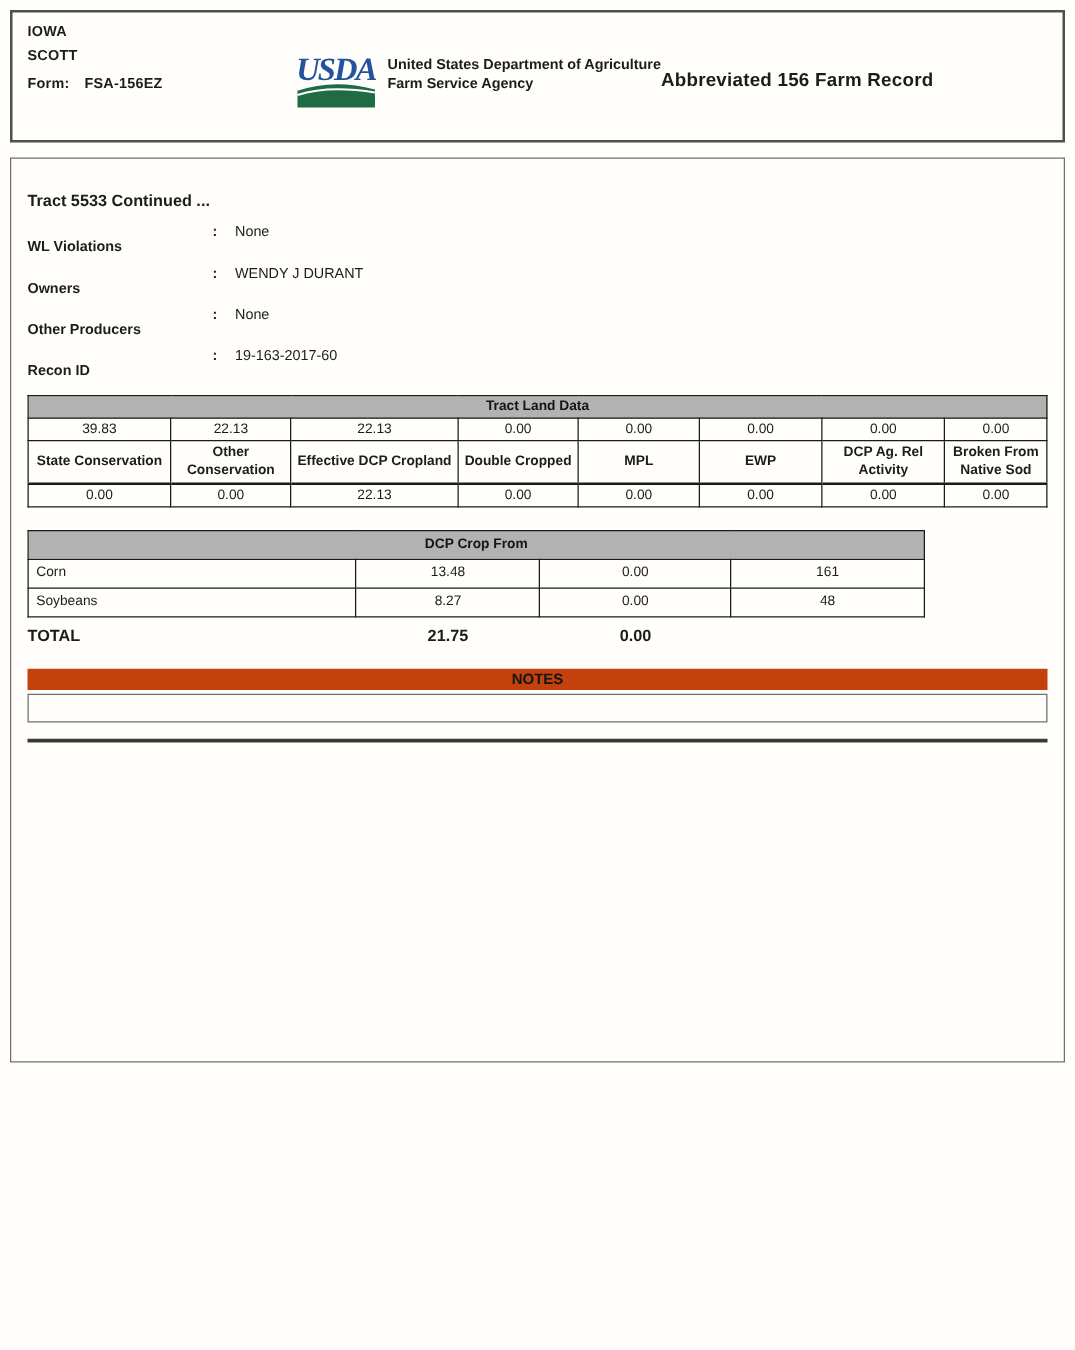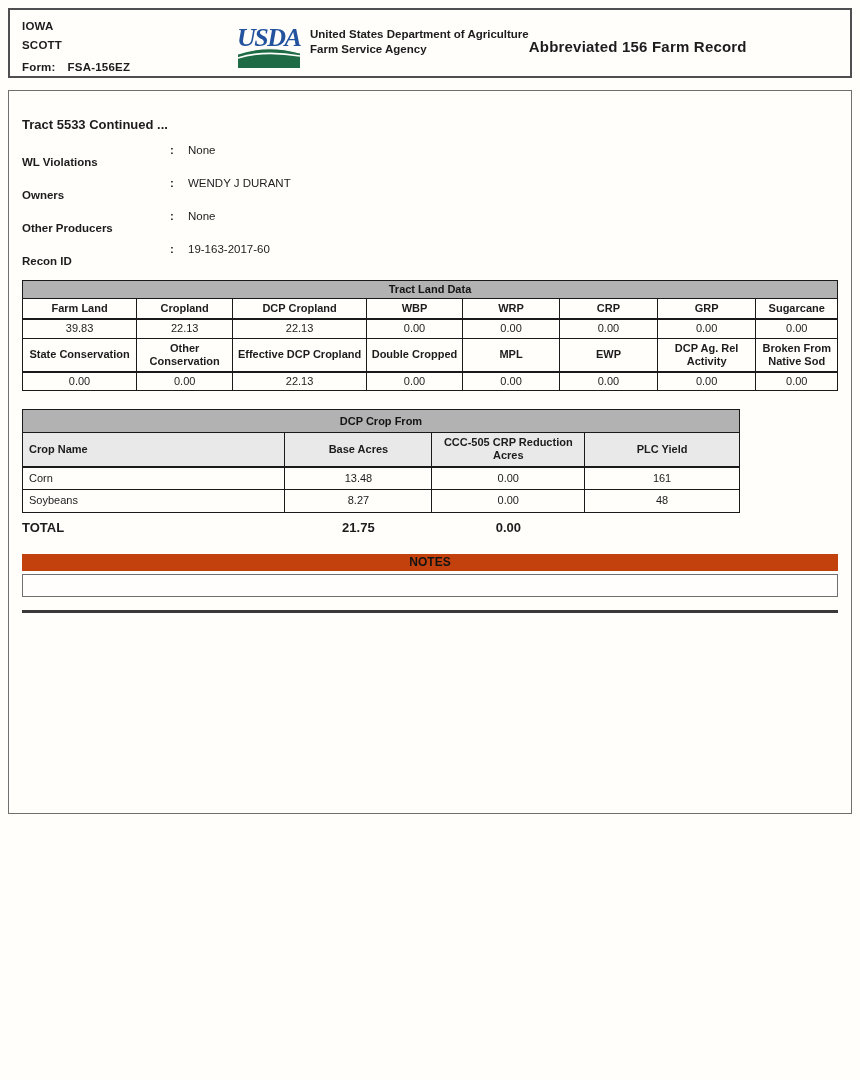--- a/index.html
+++ b/index.html
@@ -10,21 +10,21 @@
     font-family: "Liberation Sans", sans-serif;
     color: #1c1c1c;
     padding: 8px;
     position: relative;
     overflow: hidden;
   }
 
   
   .header-box {
     border: 2px solid #4f4f4f;
-    height: 70px;
+    height: 106px;
     display: flex;
     padding: 9px 12px 4px 12px;
   }
   .header-left { width: 215px; padding-top: 1px; }
   .header-left .hl { font-size: 11.5px; font-weight: bold; margin-bottom: 7px; letter-spacing: 0.2px; }
   .header-left .hl-form { margin-top: 10px; display: flex; }
   .header-left .hl-form .form-val { margin-left: 12px; }
 
   .header-center { flex: 1; display: flex; flex-direction: row; align-items: center; }
   .center-top { display: flex; align-items: flex-start; gap: 9px; }
@@ -181,30 +181,20 @@
           <col style="width:11.8%">
         <col style="width:11.9%">
           <col style="width:12%">
           <col style="width:12.1%">
           <col style="width:10%">
       </colgroup>
       <tbody>
       <tr>
         <td colspan="8" class="title-cell">Tract Land Data</td>
       </tr>
-      <tr class="hdr">
-        <th>Farm Land</th>
-        <th>Cropland</th>
-        <th>DCP Cropland</th>
-        <th>WBP</th>
-        <th>WRP</th>
-        <th>CRP</th>
-        <th>GRP</th>
-        <th>Sugarcane</th>
-      </tr>
       <tr class="val">
         <td>39.83</td>
         <td>22.13</td>
         <td>22.13</td>
         <td>0.00</td>
         <td>0.00</td>
         <td>0.00</td>
         <td>0.00</td>
         <td>0.00</td>
       </tr>
@@ -236,26 +226,20 @@
         <col style="width:36.6%">
           <col style="width:20.5%">
           <col style="width:21.3%">
           <col style="width:21.6%">
       </colgroup>
       <tbody>
       <tr>
         <td colspan="4" class="title-cell">DCP Crop From</td>
       </tr>
       <tr>
-        <th class="left">Crop Name</th>
-        <th>Base Acres</th>
-        <th>CCC-505 CRP Reduction Acres</th>
-        <th>PLC Yield</th>
-      </tr>
-      <tr>
         <td class="left">Corn</td>
         <td>13.48</td>
         <td>0.00</td>
         <td>161</td>
       </tr>
       <tr>
         <td class="left">Soybeans</td>
         <td>8.27</td>
         <td>0.00</td>
         <td>48</td>

